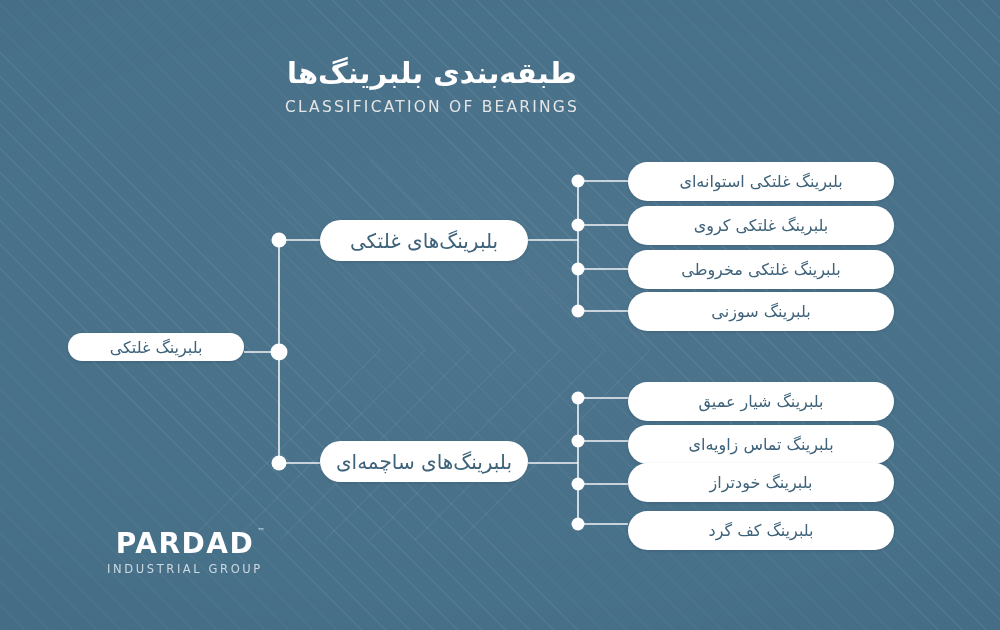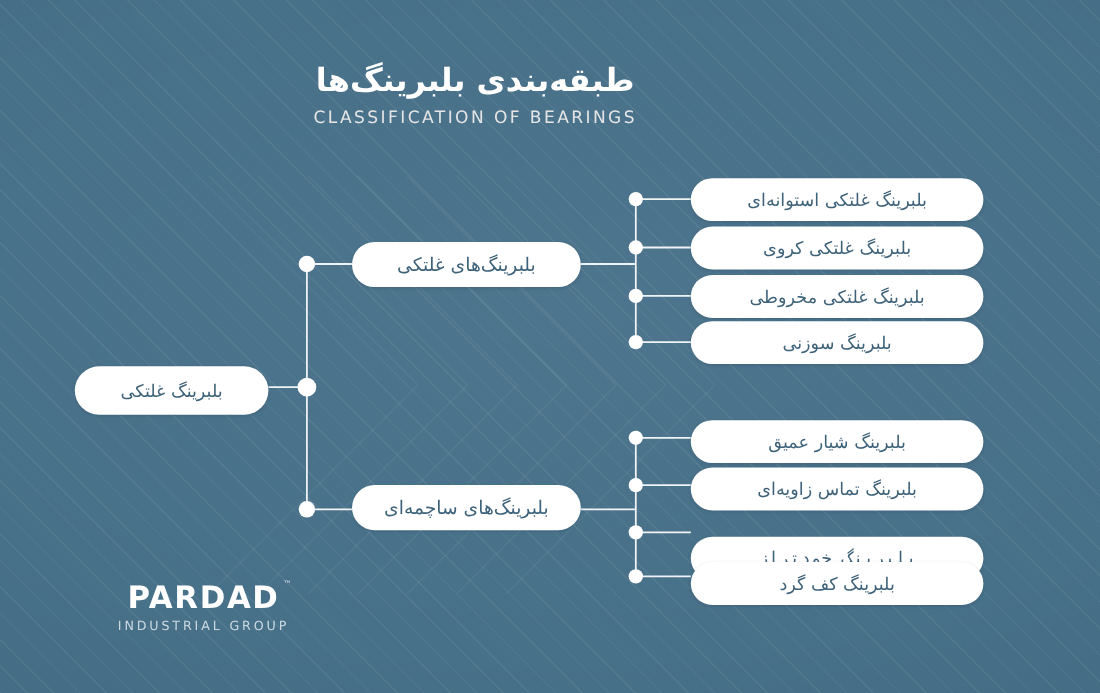--- a/index.html
+++ b/index.html
@@ -107,49 +107,49 @@
     text-align: center;
     direction: rtl;
     box-shadow: 0 1px 3px rgba(20,40,55,0.18);
     white-space: nowrap;
   }
 
   .pill.root {
     left: 68px;
     top: 333px;
     width: 176px;
-    height: 44px;
+    height: 28px;
     font-size: 16px;
   }
 
   .pill.branch {
     left: 320px;
     width: 208px;
     height: 41px;
-    font-size: 17px;
+    font-size: 20px;
   }
   .pill.branch.b0 { top: 220px; }
   .pill.branch.b1 { top: 441px; }
 
   .pill.leaf {
     left: 628px;
     width: 266px;
     height: 39px;
     font-size: 16px;
   }
 
   
   .pill.leaf.g0i0 { top: 162px; }
   .pill.leaf.g0i1 { top: 206px; }
   .pill.leaf.g0i2 { top: 250px; }
   .pill.leaf.g0i3 { top: 292px; }
   
   .pill.leaf.g1i0 { top: 382px; }
   .pill.leaf.g1i1 { top: 425px; }
-  .pill.leaf.g1i2 { top: 488px; font-family: Liberation Mono, monospace; }
+  .pill.leaf.g1i2 { top: 463px; }
   .pill.leaf.g1i3 { top: 511px; }
 
   
   .logo {
     position: absolute;
     left: 85px;
     top: 530px;
     width: 200px;
     text-align: center;
     direction: ltr;

